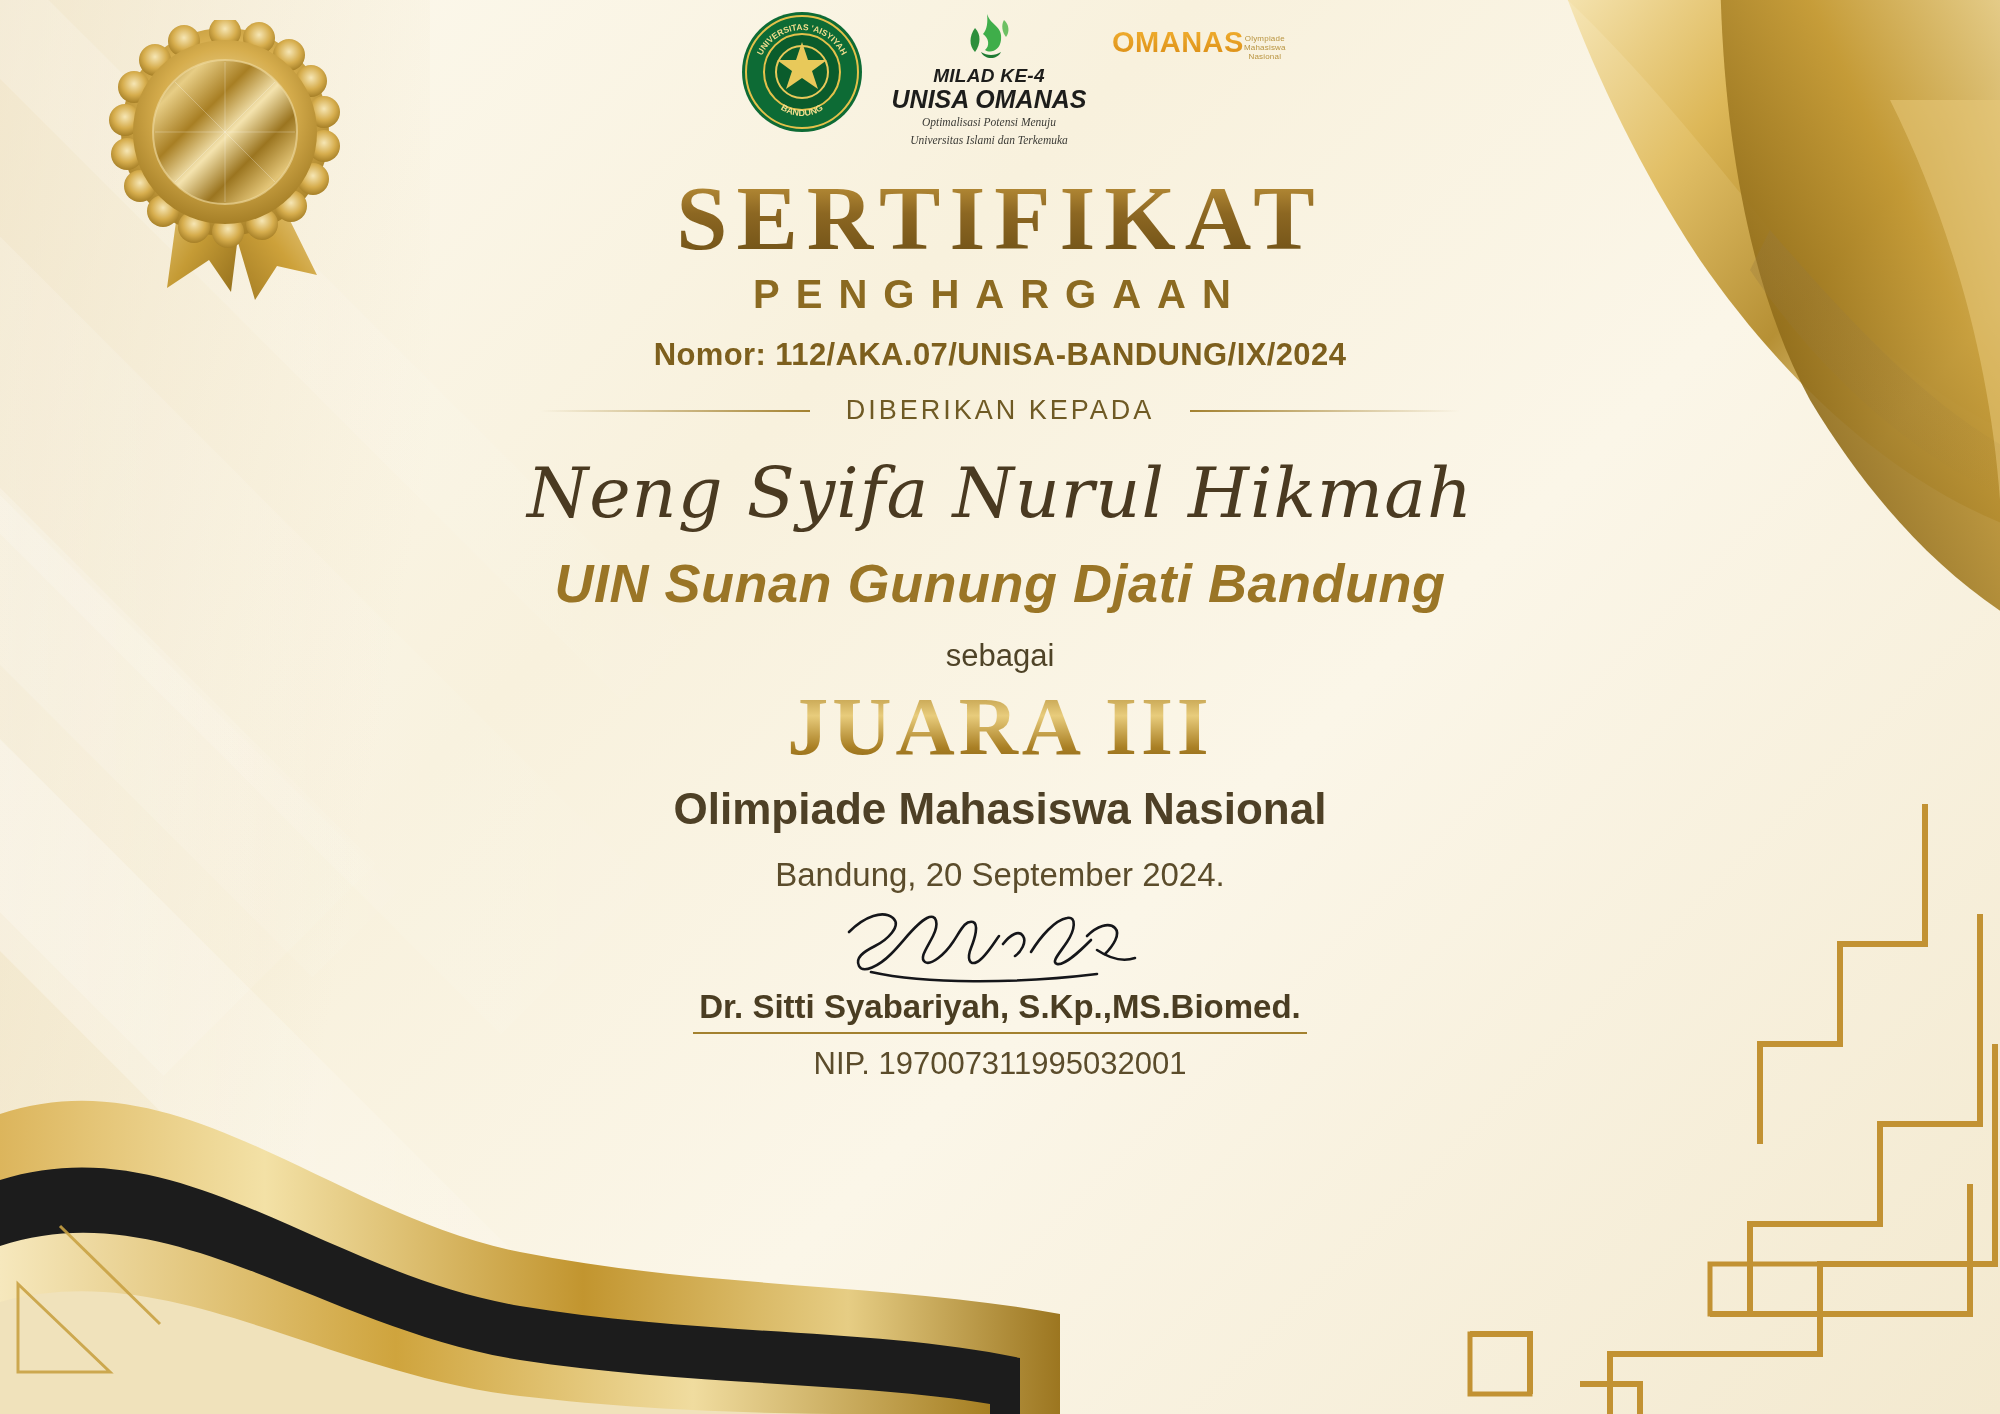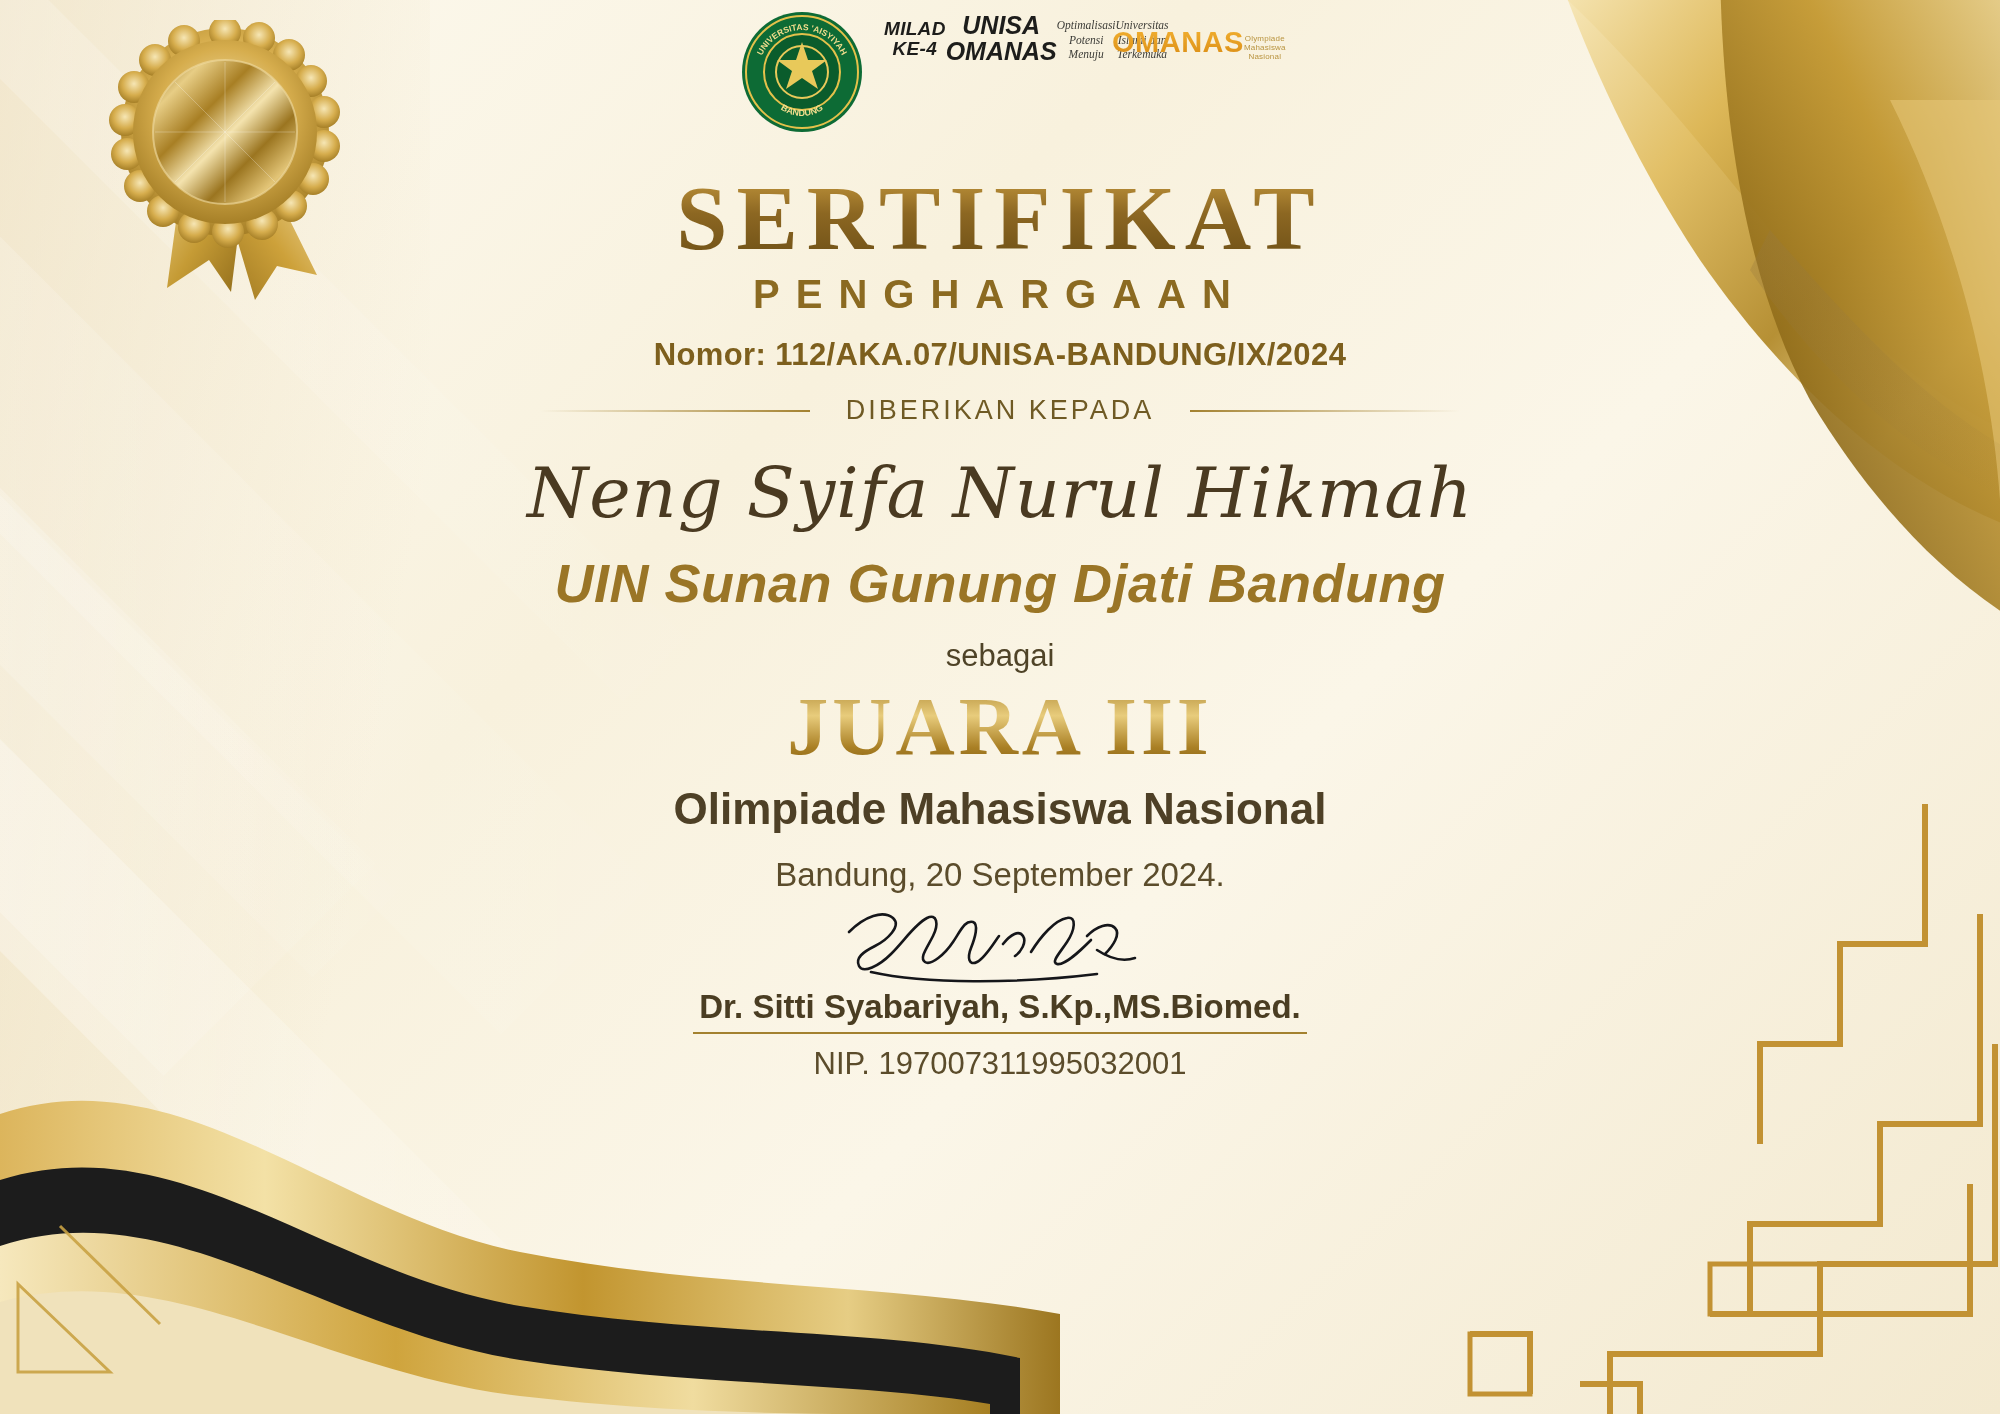--- a/index.html
+++ b/index.html
@@ -99,21 +99,21 @@
     top: 8px;
     left: 0;
     width: 2000px;
     display: flex;
     justify-content: center;
     align-items: flex-start;
     gap: 18px;
   }
 
   .logo-unisa { width: 128px; height: 128px; }
-  .logo-milad { display: flex; align-items: center; width: 210px; padding-top: 4px;}
+  .logo-milad { display: flex; flex-direction: column; align-items: center; width: 210px; padding-top: 4px;}
   .logo-milad .milad-mark { height: 52px; }
   .milad-t1 {
     font-family: "Liberation Sans", sans-serif;
     font-weight: bold;
     font-style: italic;
     font-size: 19px;
     color: #1d1d1b;
     letter-spacing: .3px;
     line-height: 1.05;
     margin-top: 2px;

